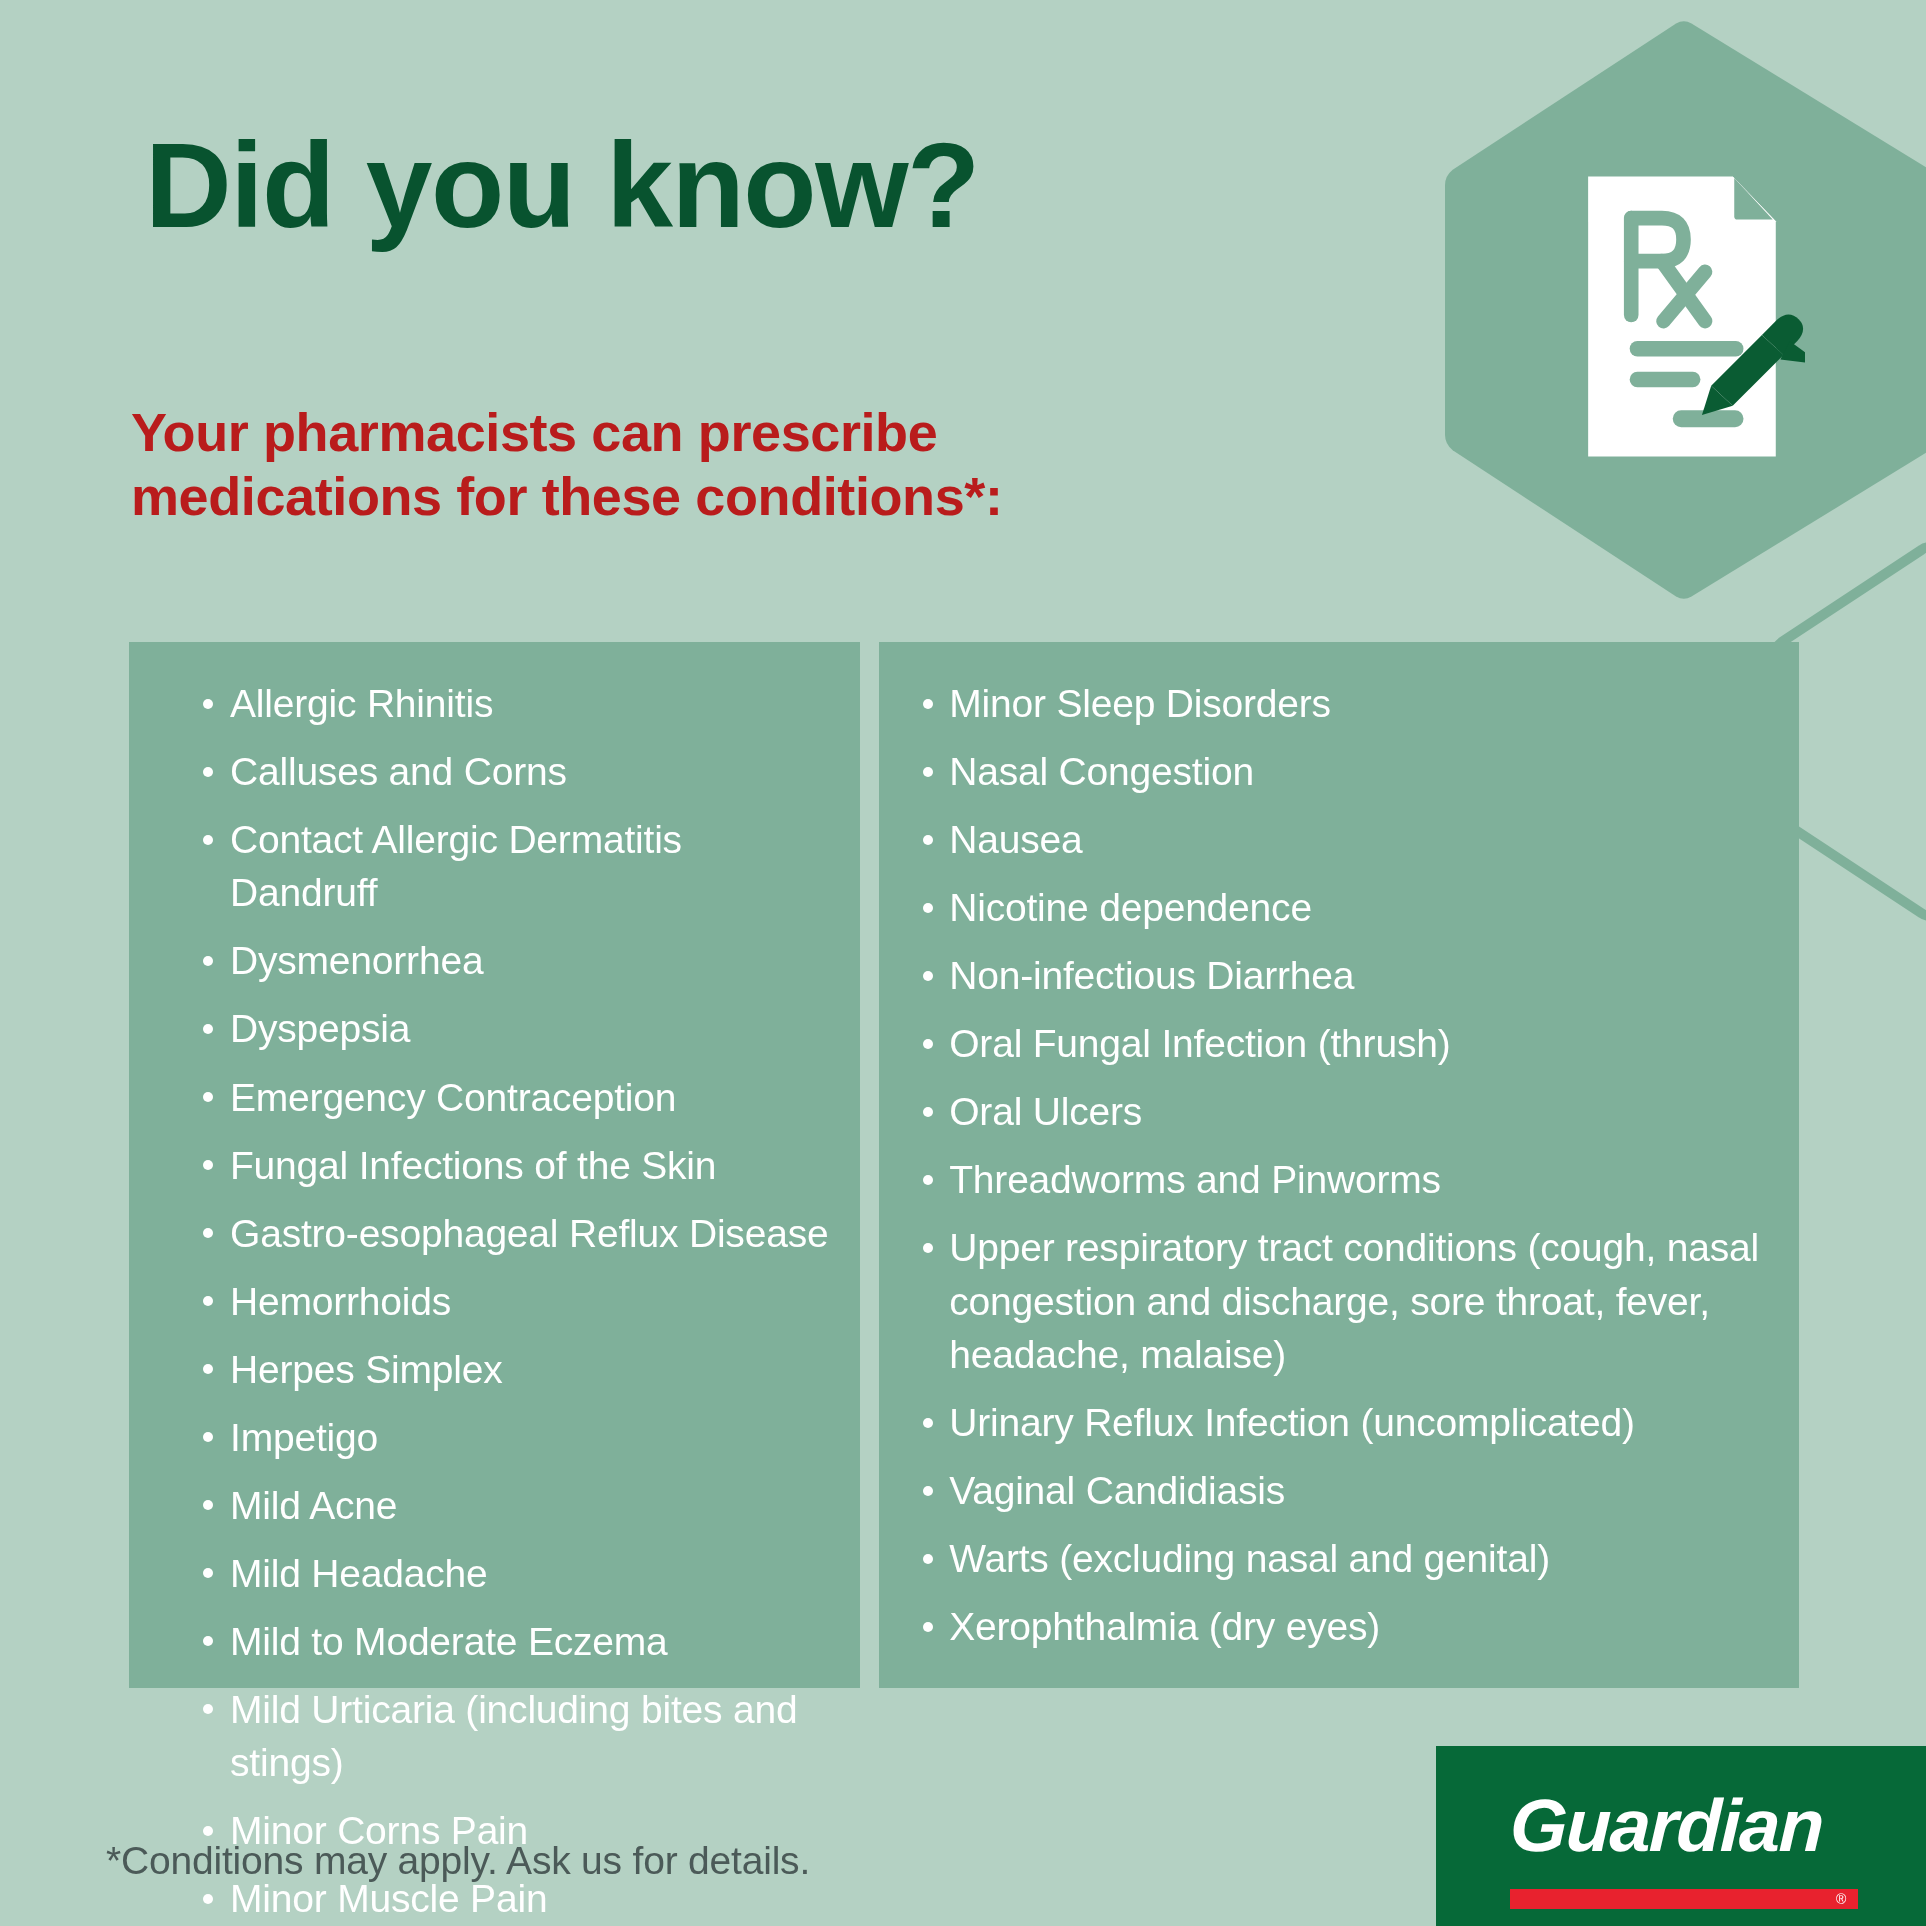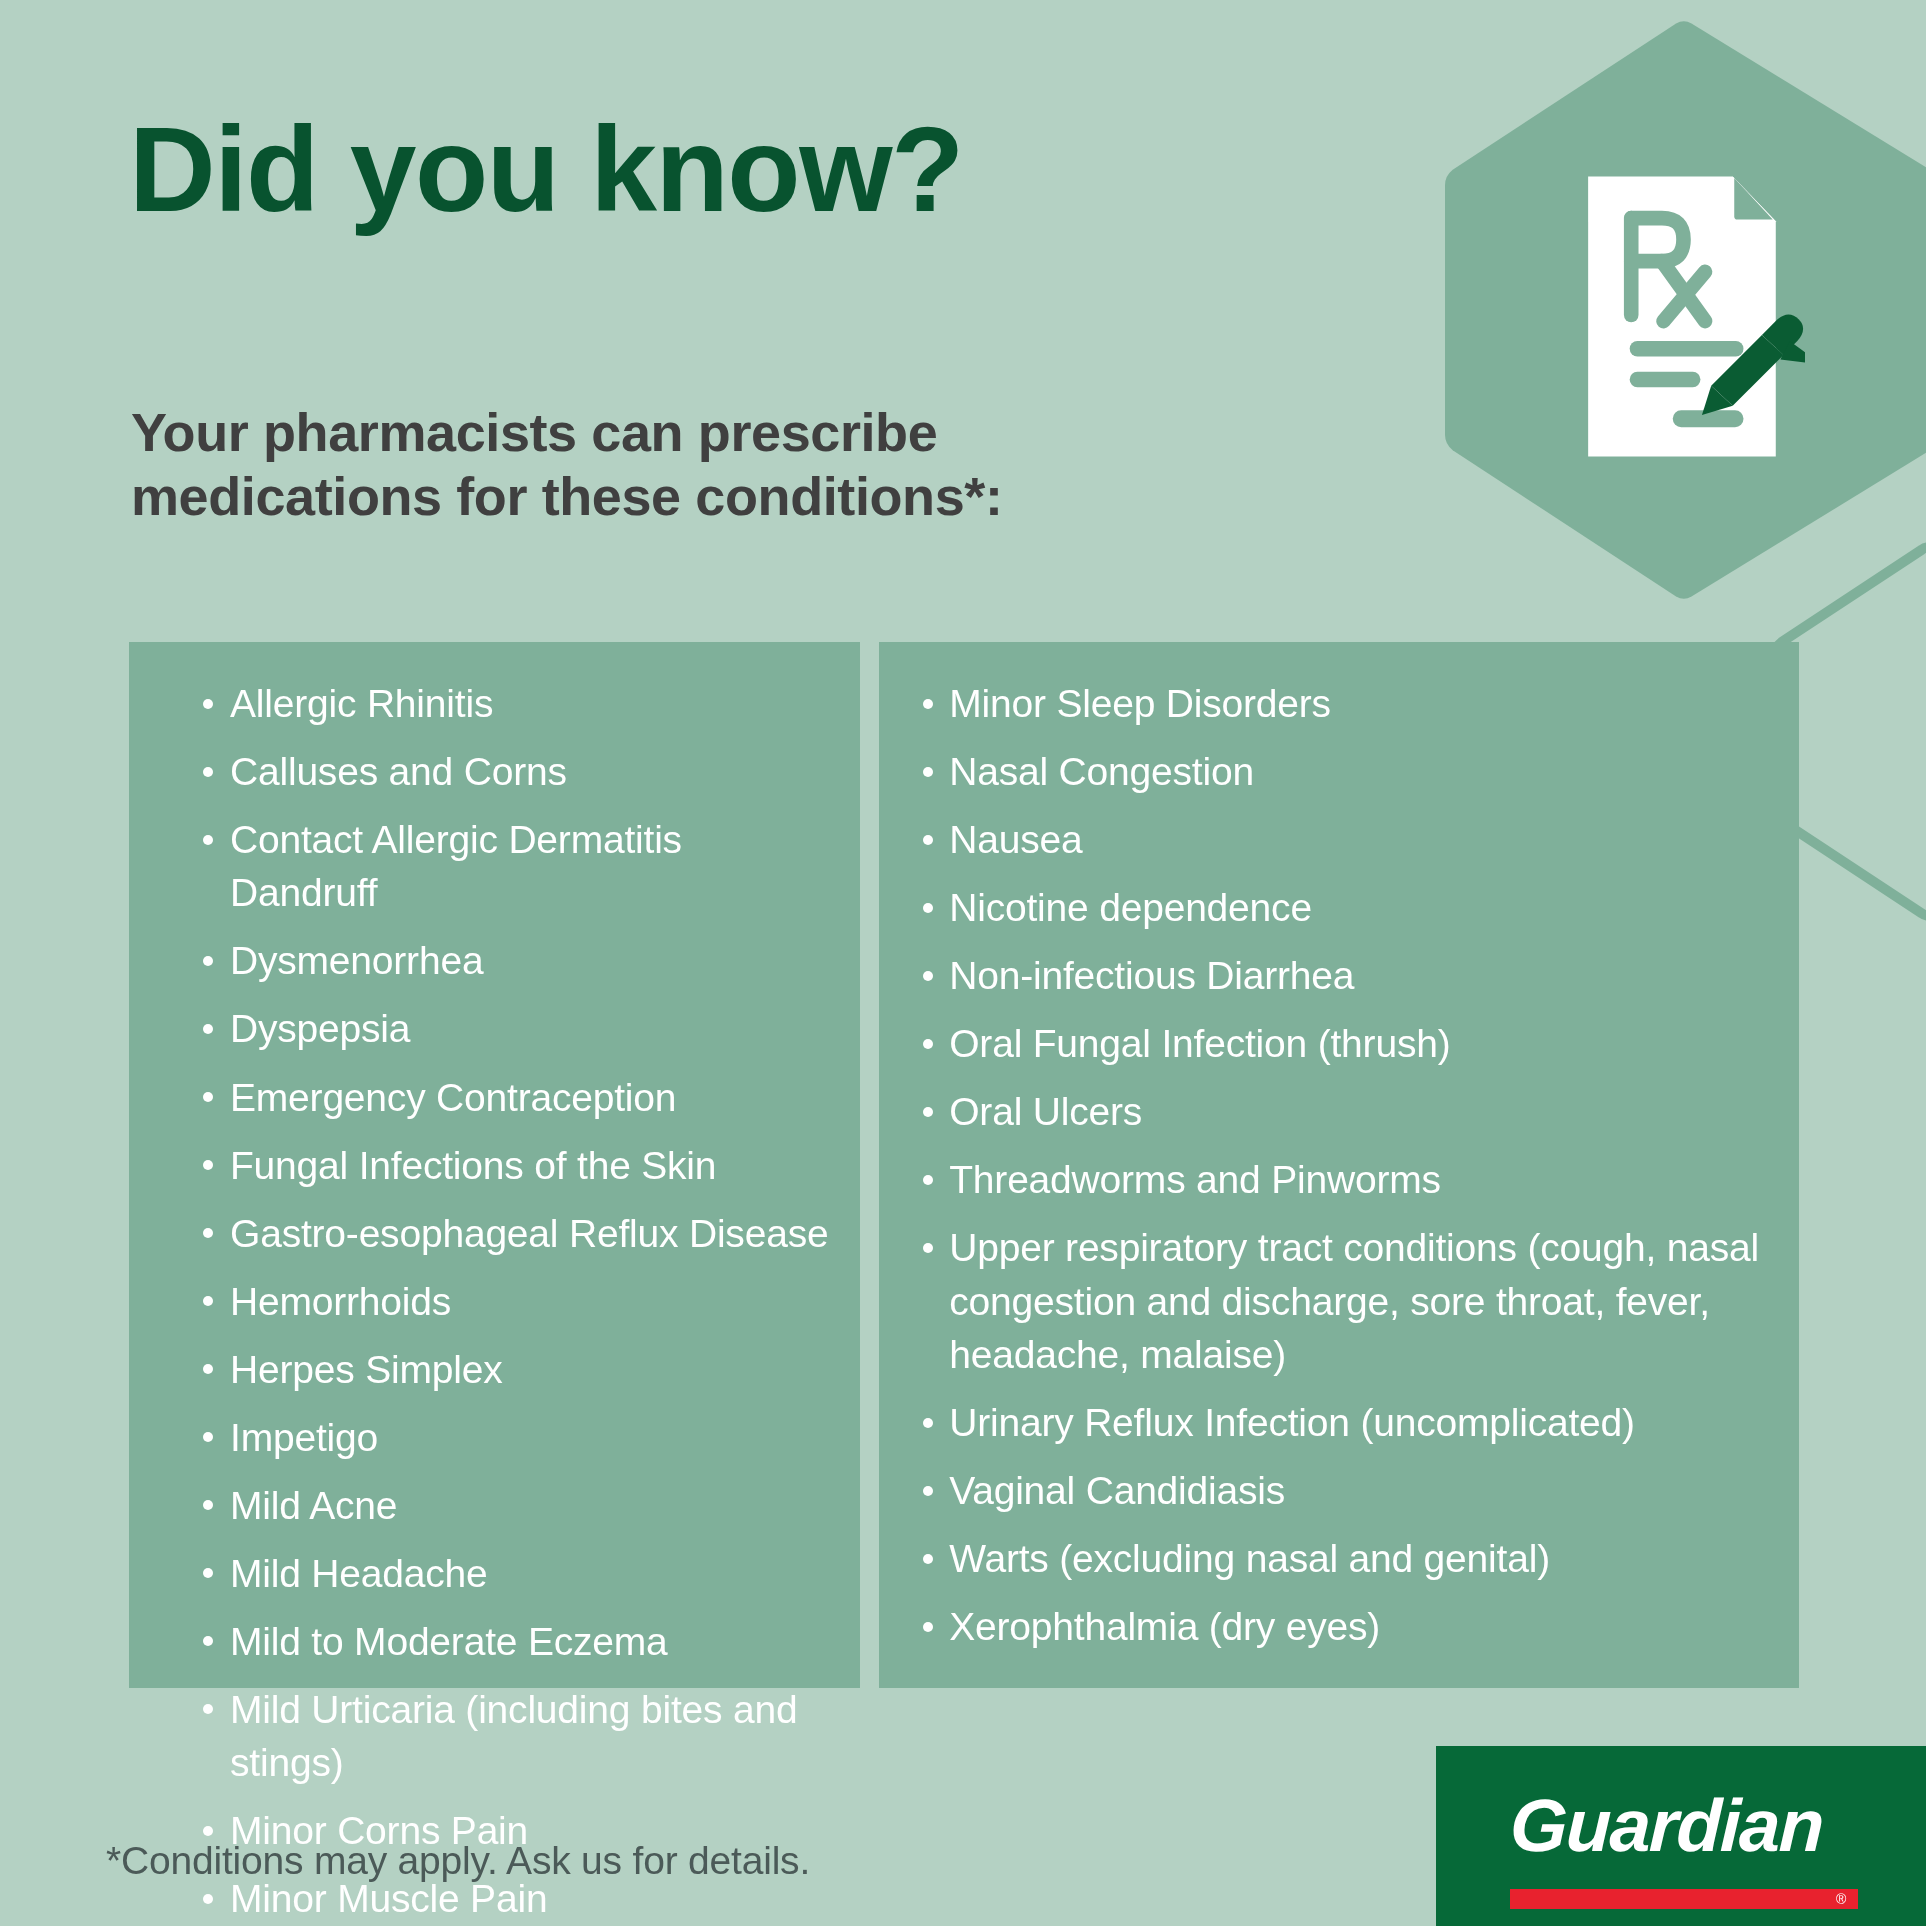--- a/index.html
+++ b/index.html
@@ -41,40 +41,40 @@
     top: 170px;
     width: 223px;
     height: 293px;
   }
 
   
   .headline {
     position: absolute;
     left: 129px;
     top: 109px;
-    margin: 0;
+    margin: 16px;
     font-size: 120px;
     line-height: 1.0;
     font-weight: bold;
     letter-spacing: -1.5px;
     color: #08532f;
     white-space: nowrap;
   }
 
   .subhead {
     position: absolute;
     left: 131px;
     top: 401px;
     margin: 0;
     width: 1156px;
     font-size: 54px;
     line-height: 1.18;
     font-weight: bold;
     letter-spacing: -0.4px;
-    color: #404040;
+    color: #b91c1c;
   }
   .subhead .l2 { display: block; }
 
   
   .panels {
     position: absolute;
     left: 129px;
     top: 642px;
     width: 1670px;
     height: 1046px;

